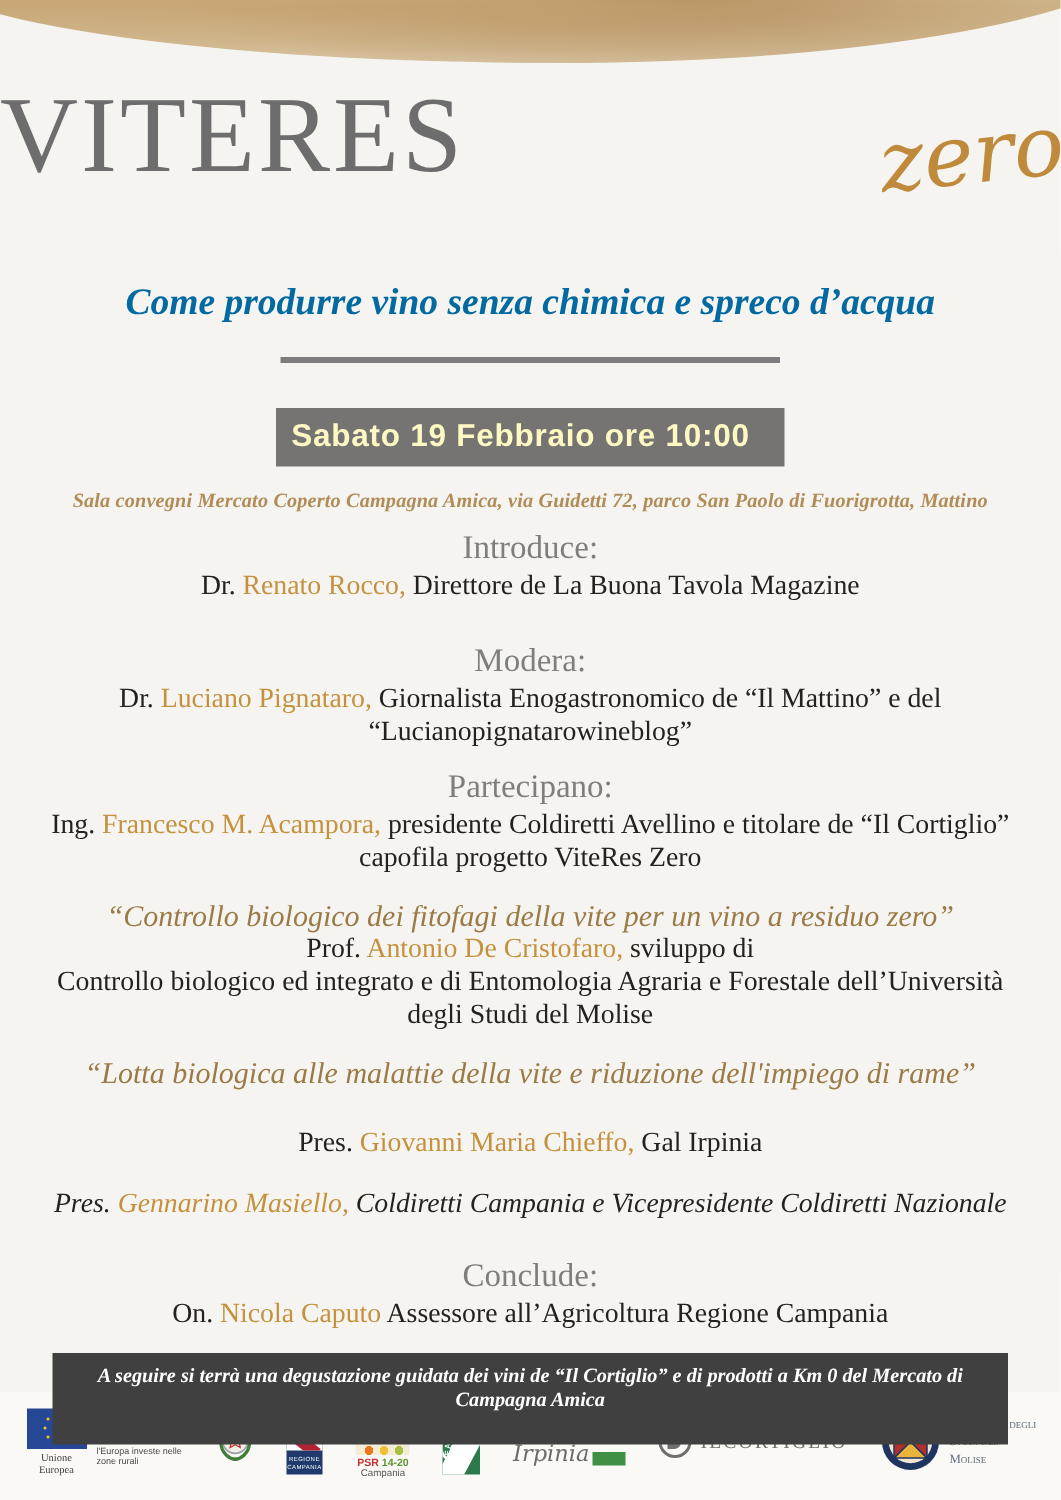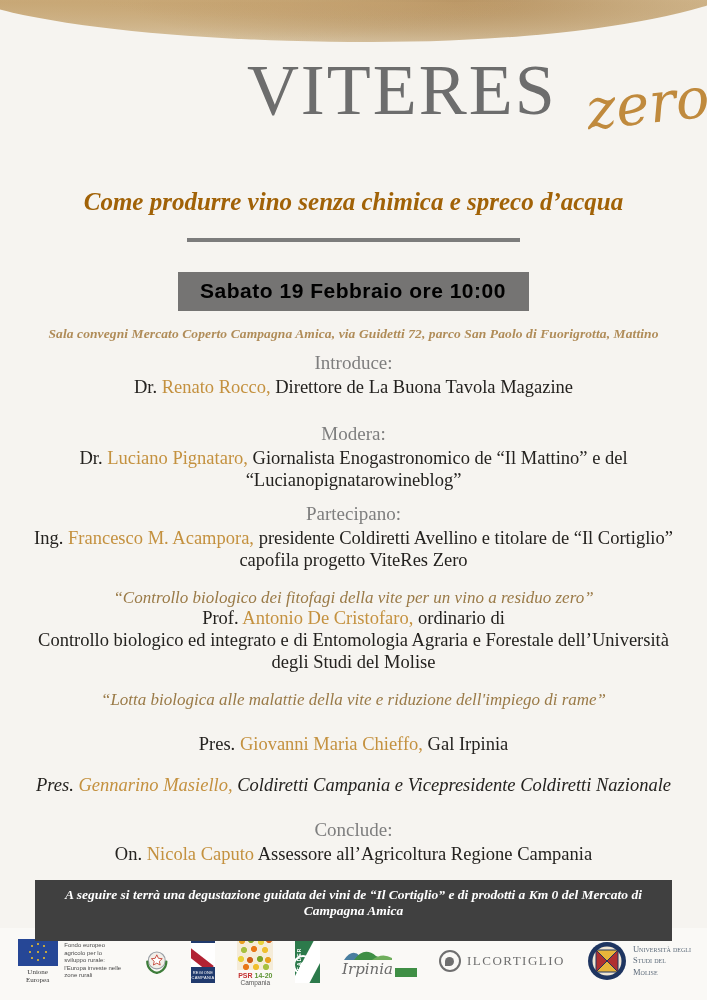--- a/index.html
+++ b/index.html
@@ -42,21 +42,21 @@
     font-size: 17px;
     color: #ad7d4a;
     letter-spacing: .2px;
   }
 
   .title-row {
     margin-top: 6px;
     height: 108px;
     display: flex;
     align-items: flex-start;
-    justify-content: flex-end;
+    justify-content: space-between;
     gap: 17px;
   }
   .title-main {
     font-family: "Liberation Serif", serif;
     font-size: 72px;
     font-weight: 400;
     color: #6d6d6d;
     letter-spacing: 2px;
     line-height: 1.0;
   }
@@ -68,66 +68,66 @@
     margin-left: 10px;
     transform: rotate(-6deg) translateY(22px);
     line-height: 1;
   }
 
   .subtitle {
     margin-top: 26px;
     font-style: italic;
     font-weight: bold;
     font-size: 25px;
-    color: #a16207;
+    color: #0369a1;
   }
 
   .rule {
     width: 333px;
     height: 4px;
     background: #7c7c7c;
     margin: 22px auto 0 auto;
   }
 
   .date-banner {
     display: inline-block;
     margin-top: 12px;
     background: #757473;
-    color: #000000;
+    color: #fef9c3;
     font-family: "Liberation Sans", sans-serif;
     font-weight: bold;
     font-size: 21px;
     letter-spacing: .5px;
-    padding: 7px 23px 8px 22px;
+    padding: 7px 23px 8px 10px;
   }
 
   .venue {
     margin-top: 15px;
     font-style: italic;
     font-weight: bold;
     font-size: 13.5px;
     color: #b08c58;
     letter-spacing: .1px;
   }
 
   .sec-heading {
-    font-size: 19px;
+    font-size: 22px;
     color: #7e7e7e;
     margin-top: 0;
   }
   .line {
     font-size: 18.5px;
     color: #24221f;
     line-height: 1.18;
   }
   .nowrap { white-space: nowrap; }
   .gold { color: #c4913f; }
   .quote {
     font-style: italic;
-    font-size: 17px;
+    font-size: 20px;
     color: #9a7a47;
   }
   .wrapblock { max-width: 640px; margin: 0 auto; }
 
   .mt-intro-h   { margin-top: 10px; }
   .mt-intro-l   { margin-top: 3px; }
   .mt-modera-h  { margin-top: 24px; }
   .mt-part-h    { margin-top: 12px; }
   .mt-quote1    { margin-top: 16px; }
   .mt-quote2    { margin-top: 16px; }
@@ -304,21 +304,21 @@
     
     <div class="sec-heading mt-part-h">Partecipano:</div>
 
     <div class="line mt-intro-l">
       <div class="nowrap"><span>Ing. </span><span class="gold">Francesco M. Acampora,</span><span> presidente Coldiretti Avellino e titolare de “Il Cortiglio”</span></div>
       <div>capofila progetto ViteRes Zero</div>
     </div>
 
     <div class="quote mt-quote1">“Controllo biologico dei fitofagi della vite per un vino a residuo zero”</div>
     <div class="line">
-      <div class="nowrap"><span>Prof. </span><span class="gold">Antonio De Cristofaro,</span><span> ordinario di</span></div>
+      <div class="nowrap"><span>Prof. </span><span class="gold">Antonio De Cristofaro,</span><span> sviluppo di</span></div>
       <div class="wrapblock">Controllo biologico ed integrato e di Entomologia Agraria e Forestale dell’Università degli Studi del Molise</div>
     </div>
 
     <div class="quote mt-quote2">“Lotta biologica alle malattie della vite e riduzione dell'impiego di rame”</div>
 
     <div class="line mt-chieffo nowrap">
       <span>Pres. </span><span class="gold">Giovanni Maria Chieffo,</span><span> Gal Irpinia</span>
     </div>
 
     <div class="line mt-masiello nowrap">

